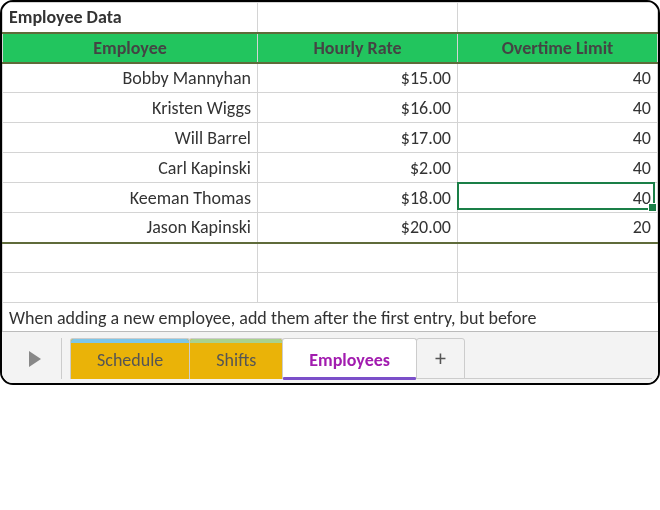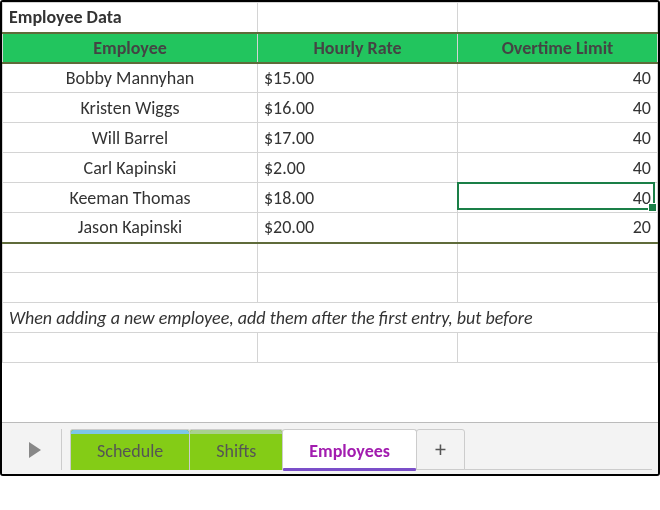--- a/index.html
+++ b/index.html
@@ -2,23 +2,23 @@
 <html><head>
 <meta charset="utf-8">
 <style>
   * { box-sizing: border-box; }
   html, body {
     margin: 0; padding: 0;
     font-family: Calibri, "Segoe UI", Arial, sans-serif;
     background: #fff;
   }
   .app {
-    width: 660px; height: 476px;
+    width: 660px; height: 385px;
     border: 2px solid #000;
-    border-radius: 3px;
+    border-radius: 13px;
     position: relative;
     overflow: hidden;
     background: #fff;
     display: flex;
     flex-direction: column;
   }
   .grid {
     flex: 1 1 auto;
     overflow: hidden;
     position: relative;
@@ -49,33 +49,32 @@
     height: 40px;
   }
   tr.header-row td {
     background: #22c55e;
     text-align: center;
     font-weight: 700;
     color: #444;
     border-top: 2px solid #5f6b3a;
     border-bottom: 2px solid #5f6b3a;
   }
-  tr.data-row td.col-a { text-align: center; }
-  tr.data-row td.col-b { }
+  tr.data-row td.col-a { text-align: right; }
+  tr.data-row td.col-b { text-align: right; }
   tr.data-row td.col-c { text-align: right; }
   tr.last-data td {
     border-bottom: 2px solid #5f6b3a;
   }
   tr.instructions-row td.col-a {
     font-weight: 700;
     color: #222;
   }
   tr.instructions-text td {
     border-right: none;
-    font-style: italic;
   }
   tr.instructions-text td.col-a {
     overflow: visible;
     white-space: nowrap;
   }
   .selection {
     position: absolute;
     border: 2px solid #1a7f47;
     pointer-events: none;
     background: transparent;
@@ -107,21 +106,21 @@
     font-size: 18px;
     cursor: pointer;
     border-right: 1px solid #ccc;
     margin-right: 8px;
   }
   .tab {
     position: relative;
     padding: 6px 26px 4px 26px;
     font-size: 18px;
     color: #555;
-    background: #84cc16;
+    background: #eab308;
     border: 1px solid #ccc;
     border-bottom: none;
     margin-right: -1px;
     border-top-left-radius: 3px;
     border-top-right-radius: 3px;
     cursor: pointer;
     display: flex;
     align-items: center;
   }
   .tab .tab-accent {

